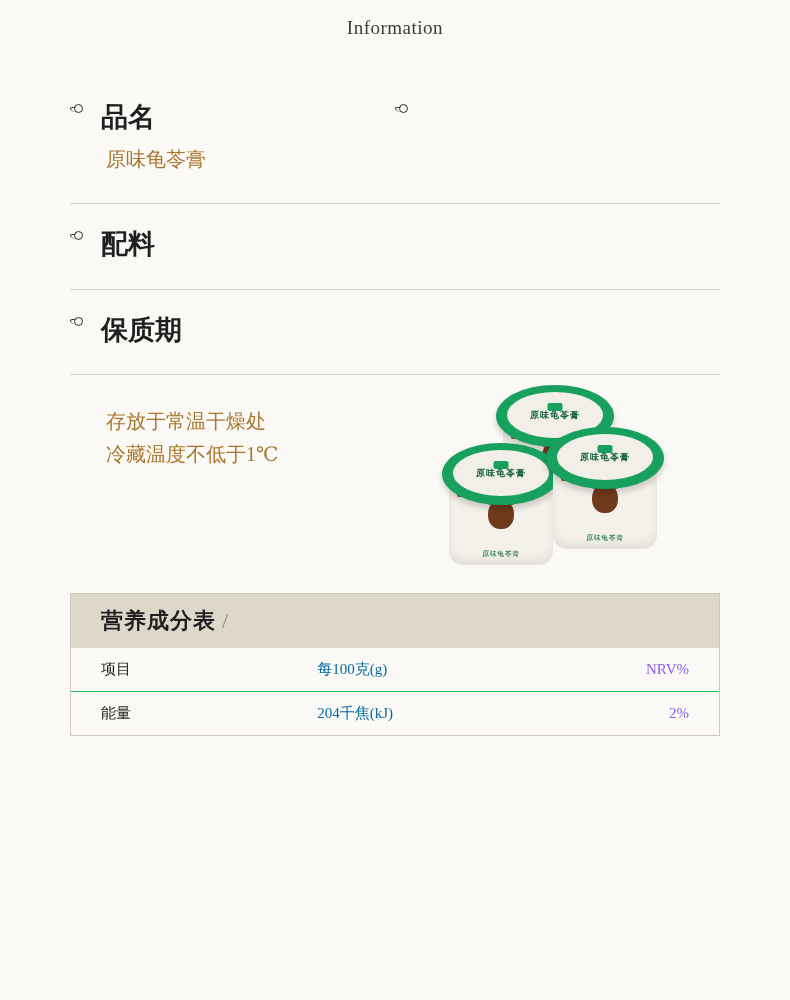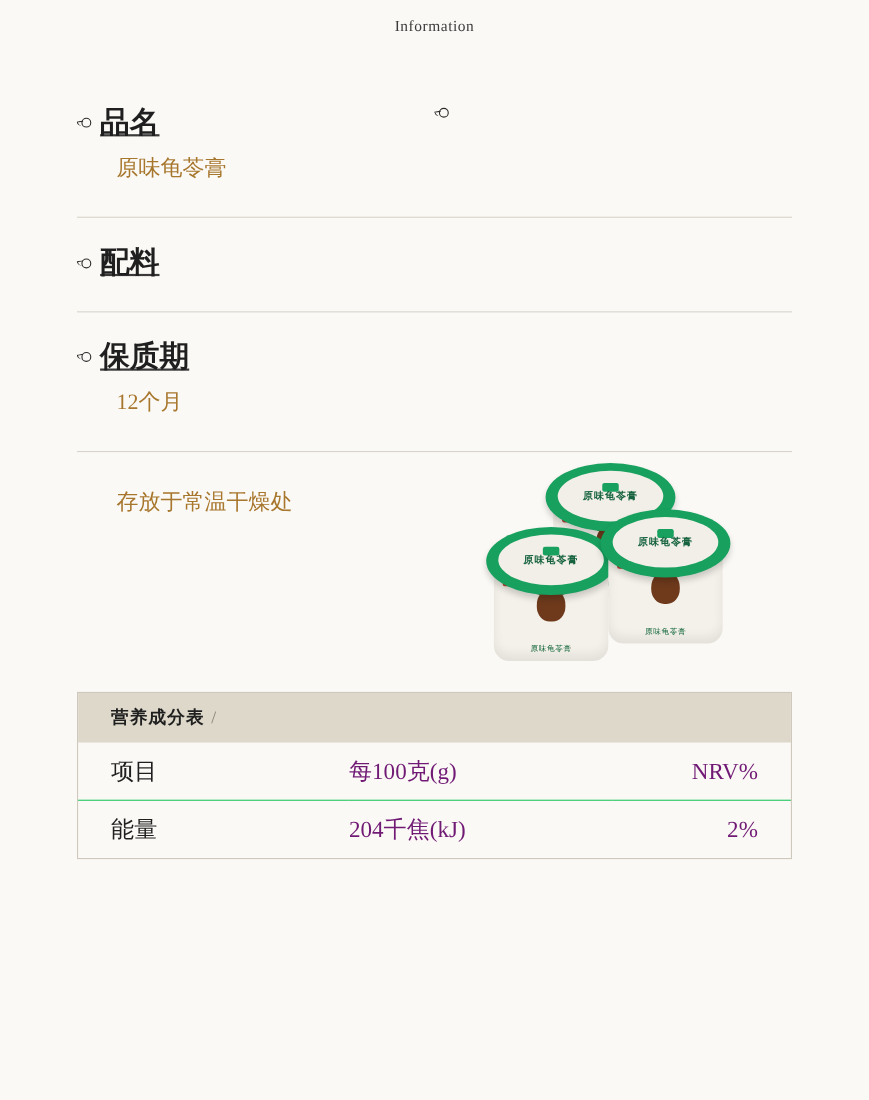--- a/index.html
+++ b/index.html
@@ -17,21 +17,21 @@
   }
   .page {
     width: 790px;
     height: 1000px;
     position: relative;
     box-sizing: border-box;
   }
 
   .header-title {
     text-align: center;
-    font-size: 14px;
+    font-size: 19px;
     color: #3b3b3b;
     letter-spacing: 0.5px;
     padding-top: 17px;
     font-family: "Liberation Serif", serif;
   }
 
   .content {
     margin: 0 auto;
     width: 650px;
     padding-top: 62px;
@@ -50,23 +50,22 @@
     width: 100%;
     box-sizing: border-box;
   }
 
   .fieldblock {
     padding-bottom: 4px;
   }
 
   .label-line {
     display: flex;
-    align-items: center;
-    gap: 4px;
-    text-decoration: underline;
+    align-items: flex-start;
+    gap: 14px;
   }
 
   .bullet-icon {
     display: inline-block;
     width: 17px;
     height: 14px;
     position: relative;
     flex: none;
   }
   .bullet-icon::before {
@@ -256,52 +255,52 @@
   .nutrition {
     margin-top: 18px;
     width: 100%;
     border: 1px solid #cfc9bd;
     box-sizing: border-box;
     background: #fbf9f5;
   }
   .nutrition-head {
     background: #ded8ca;
     padding: 12px 0 12px 30px;
-    font-size: 16px;
+    font-size: 22px;
     font-weight: bold;
     color: #1f1f1f;
     letter-spacing: 1px;
   }
   .nutrition-head .slash {
     color: #8d8676;
     font-weight: normal;
     padding-left: 6px;
   }
   table.nt {
     width: 100%;
     border-collapse: collapse;
-    font-size: 21px;
+    font-size: 15px;
   }
   table.nt td {
     padding: 12px 0;
   }
   table.nt tr td:nth-child(1) {
     width: 38%;
     padding-left: 30px;
     color: #1f1f1f;
   }
   table.nt tr td:nth-child(2) {
     width: 37%;
-    color: #701a75;
+    color: #0369a1;
   }
   table.nt tr td:nth-child(3) {
     width: 25%;
     text-align: right;
     padding-right: 30px;
-    color: #701a75;
+    color: #8b5cf6;
   }
   table.nt tr.header td {
     font-weight: normal;
   }
   table.nt tr + tr td {
     border-top: 1px solid #22c55e;
   }
 </style>
 </head>
 <body>
@@ -341,29 +340,29 @@
 
     <div class="divider"></div>
     <div class="section-gap"></div>
 
     <div class="row">
       <div class="col fieldblock">
         <div class="label-line">
           <span class="bullet-icon"></span>
           <span class="field-label">保质期</span>
         </div>
-        <div class="field-value">12个月</div>
       </div>
     </div>
 
     <div class="divider"></div>
 
     <div class="storage-wrap">
       <div class="storage-left">
         <div class="field-value">存放于常温干燥处</div>
+        <div class="field-value" style="padding-top:2px;">冷藏温度不低于1℃</div>
       </div>
       <div class="storage-right">
         <div class="cups">
           <div class="cup cup-top">
             <div class="body">
               <div class="stripe"></div>
               <div class="bear"></div>
               <div class="bodylabel">原味龟苓膏</div>
             </div>
             <div class="lid">

